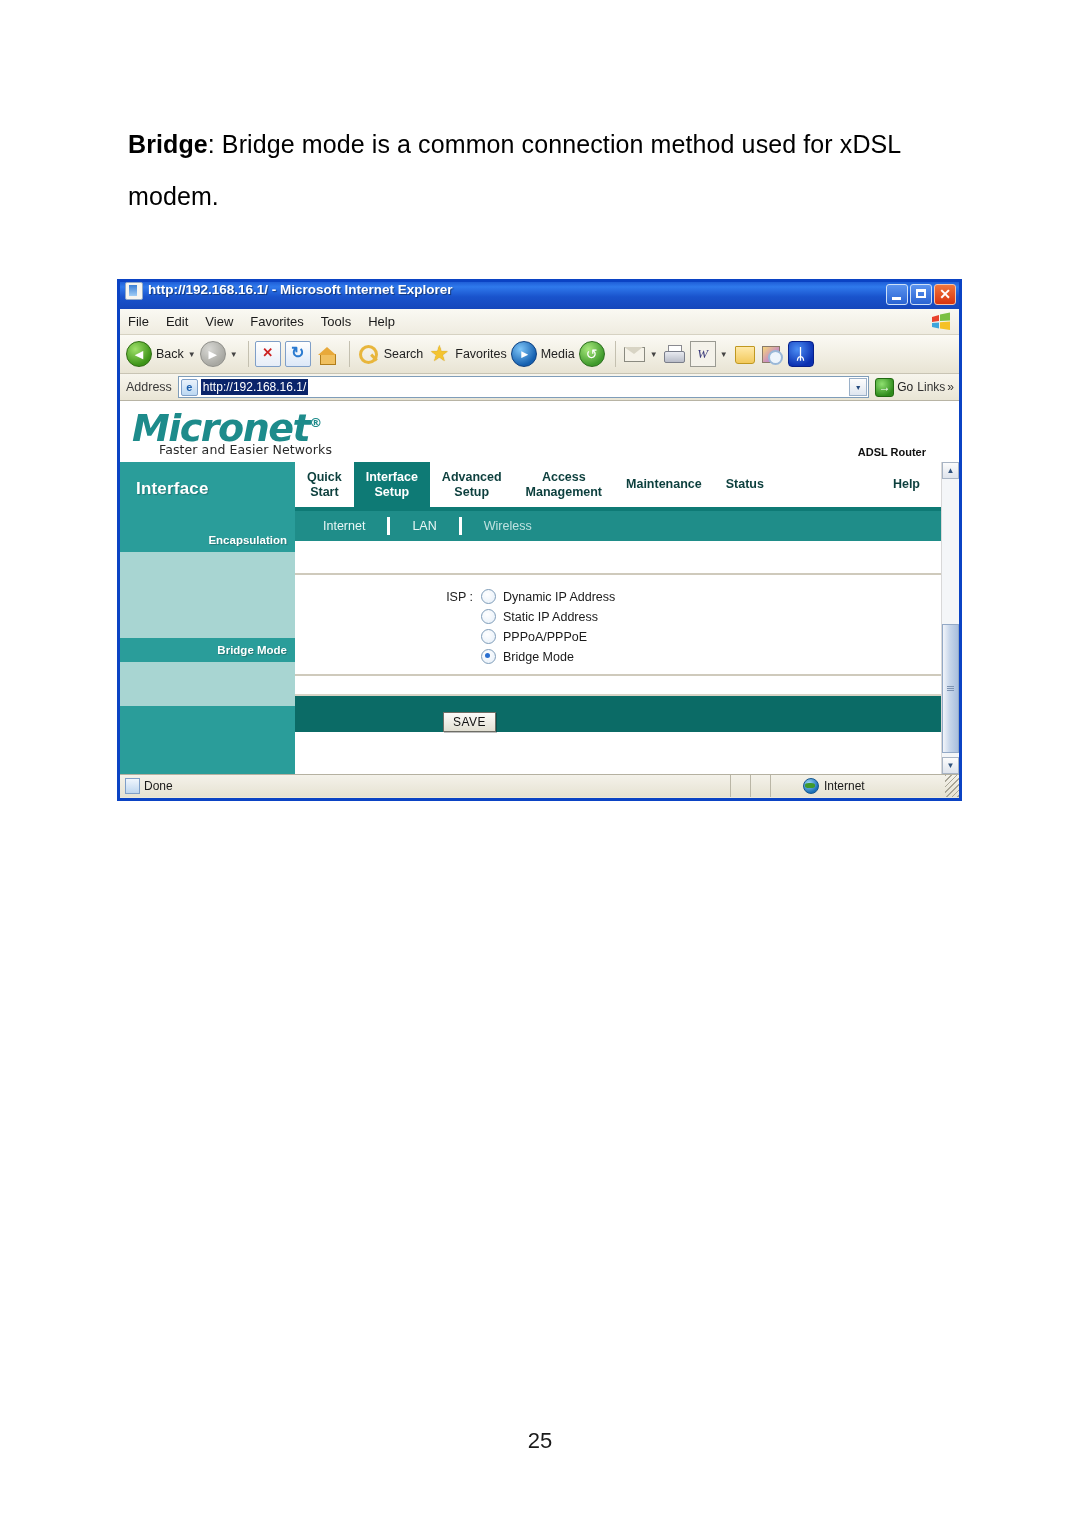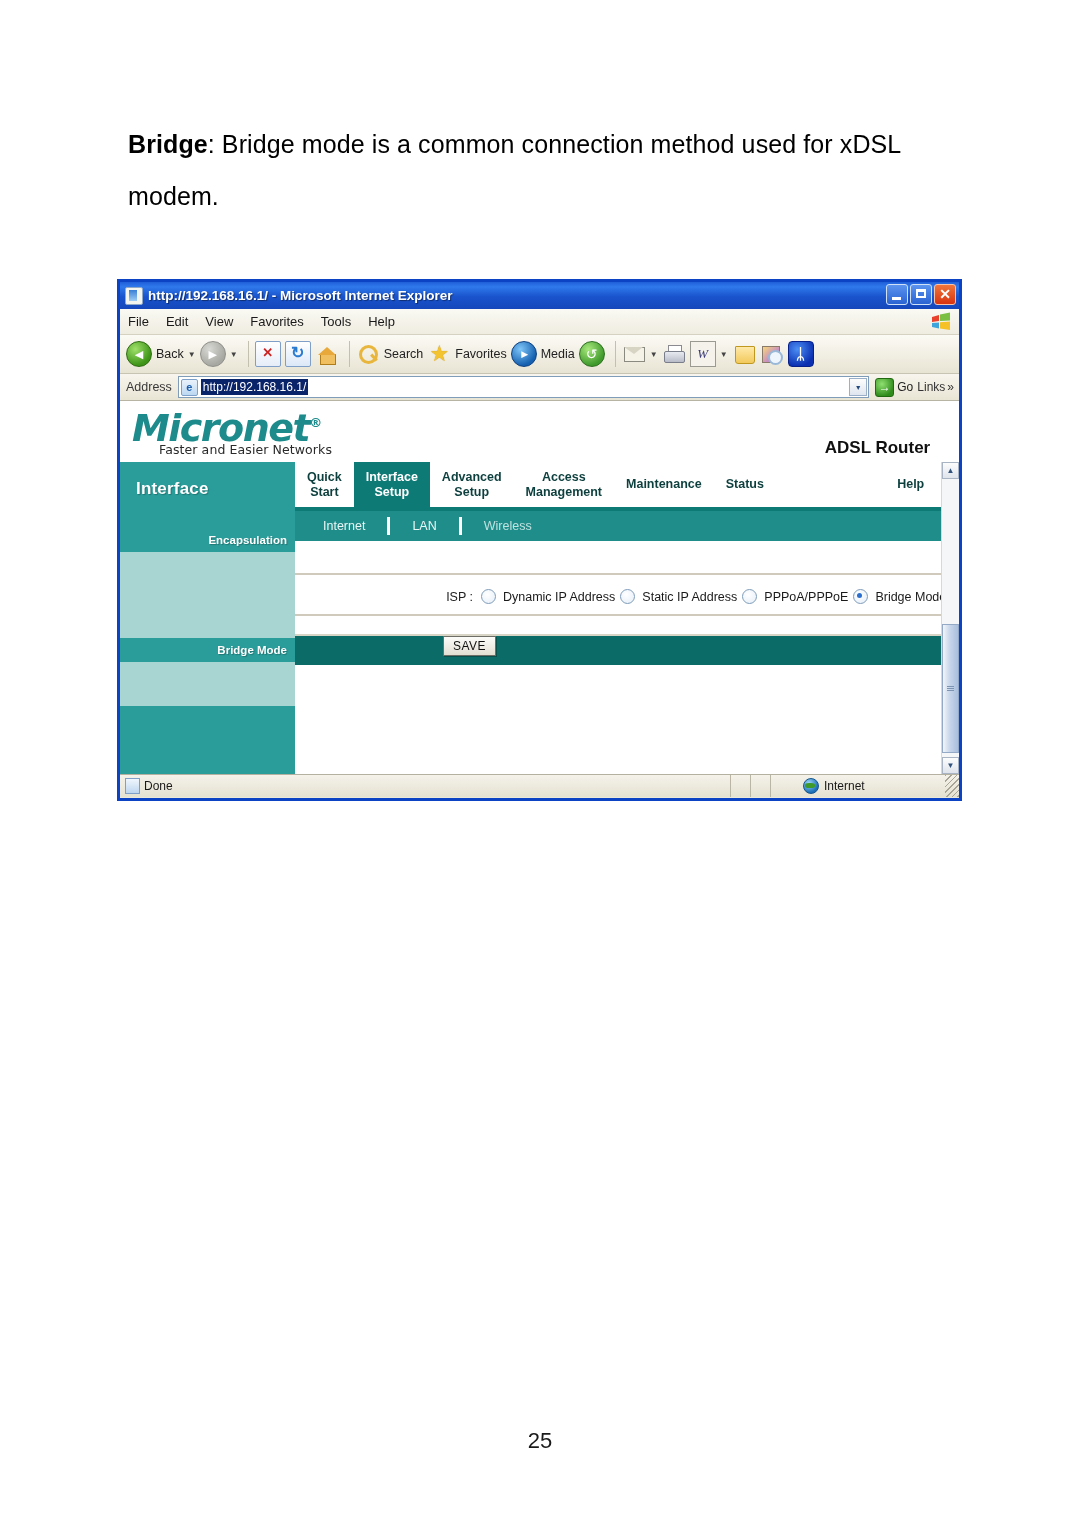--- a/index.html
+++ b/index.html
@@ -50,21 +50,20 @@
     border: 3px solid #0b43c4;
     border-top: none;
     box-sizing: border-box;
   }
 
   
   .titlebar {
     height: 27px;
     background: linear-gradient(to bottom, #1f5fd8 0%, #2f79ec 18%, #1953cc 55%, #1547bb 100%);
     display: flex;
-    align-items: center;
     padding-left: 5px;
     position: relative;
     border-top: 3px solid #0b43c4;
     border-left: 3px solid #0b43c4;
     border-right: 3px solid #0b43c4;
     margin: -0px -3px 0 -3px;
     box-sizing: content-box;
   }
   .titlebar-icon {
     width: 16px; height: 16px;
@@ -304,21 +303,21 @@
     left: 15px; top: 41px;
     font-size: 12.5px;
     color: #2a2a2a;
     font-family: "DejaVu Sans", sans-serif;
     letter-spacing: 0.1px;
     margin-left: 24px;
   }
   .router-model {
     position: absolute;
     right: 16px; bottom: 4px;
-    font-size: 17px;
+    font-size: 11px;
     font-weight: bold;
     color: #101010;
   }
 
   .router-area { display:flex; height: 312px; }
 
   
   .sidebar {
     width: 175px;
     flex: none;
@@ -404,21 +403,21 @@
     padding: 14px 0 10px 0;
   }
   .isp-label {
     width: 178px;
     text-align: right;
     font-size: 12.5px;
     color: #222;
     padding-right: 8px;
     padding-top: 1px;
   }
-  .radio-list { display:flex; gap:5px; }
+  .radio-list { display:flex; flex-direction:column; gap:5px; }
   .radio-item { display:flex; align-items:center; }
   .radio {
     width: 13px; height: 13px; border-radius:50%;
     border: 1px solid #7f9db9;
     background: radial-gradient(circle at 40% 35%, #ffffff, #e4eef8);
     margin-right: 7px; flex:none; position:relative;
   }
   .radio.checked::after {
     content:""; position:absolute; left:3px; top:3px; width:5px; height:5px;
     border-radius:50%; background:#2a6fd0;
@@ -446,23 +445,23 @@
   }
   .select-arrow {
     position:absolute; right:1px; top:1px; width:17px; height:16px;
     background: linear-gradient(to bottom,#fdfdfd,#d8e3ef);
     border:1px solid #9ab0c8;
     display:flex; align-items:center; justify-content:center;
   }
   .select-arrow::after { content:"\25BC"; font-size:7px; color:#1b4f8c; }
 
   .save-bar {
-    height: 29px;
+    height: 36px;
     background: #0b6b66;
-    display:flex; align-items:flex-start;
+    display:flex; align-items:flex-end;
     padding-left: 148px;
   }
   .save-btn {
     background: linear-gradient(to bottom,#fcfcfa,#e2dfd2);
     border: 1px solid #6e6e66;
     box-shadow: 1px 1px 0 rgba(0,0,0,.25);
     font-size: 12px;
     color: #111;
     padding: 2px 9px;
     letter-spacing: .5px;

